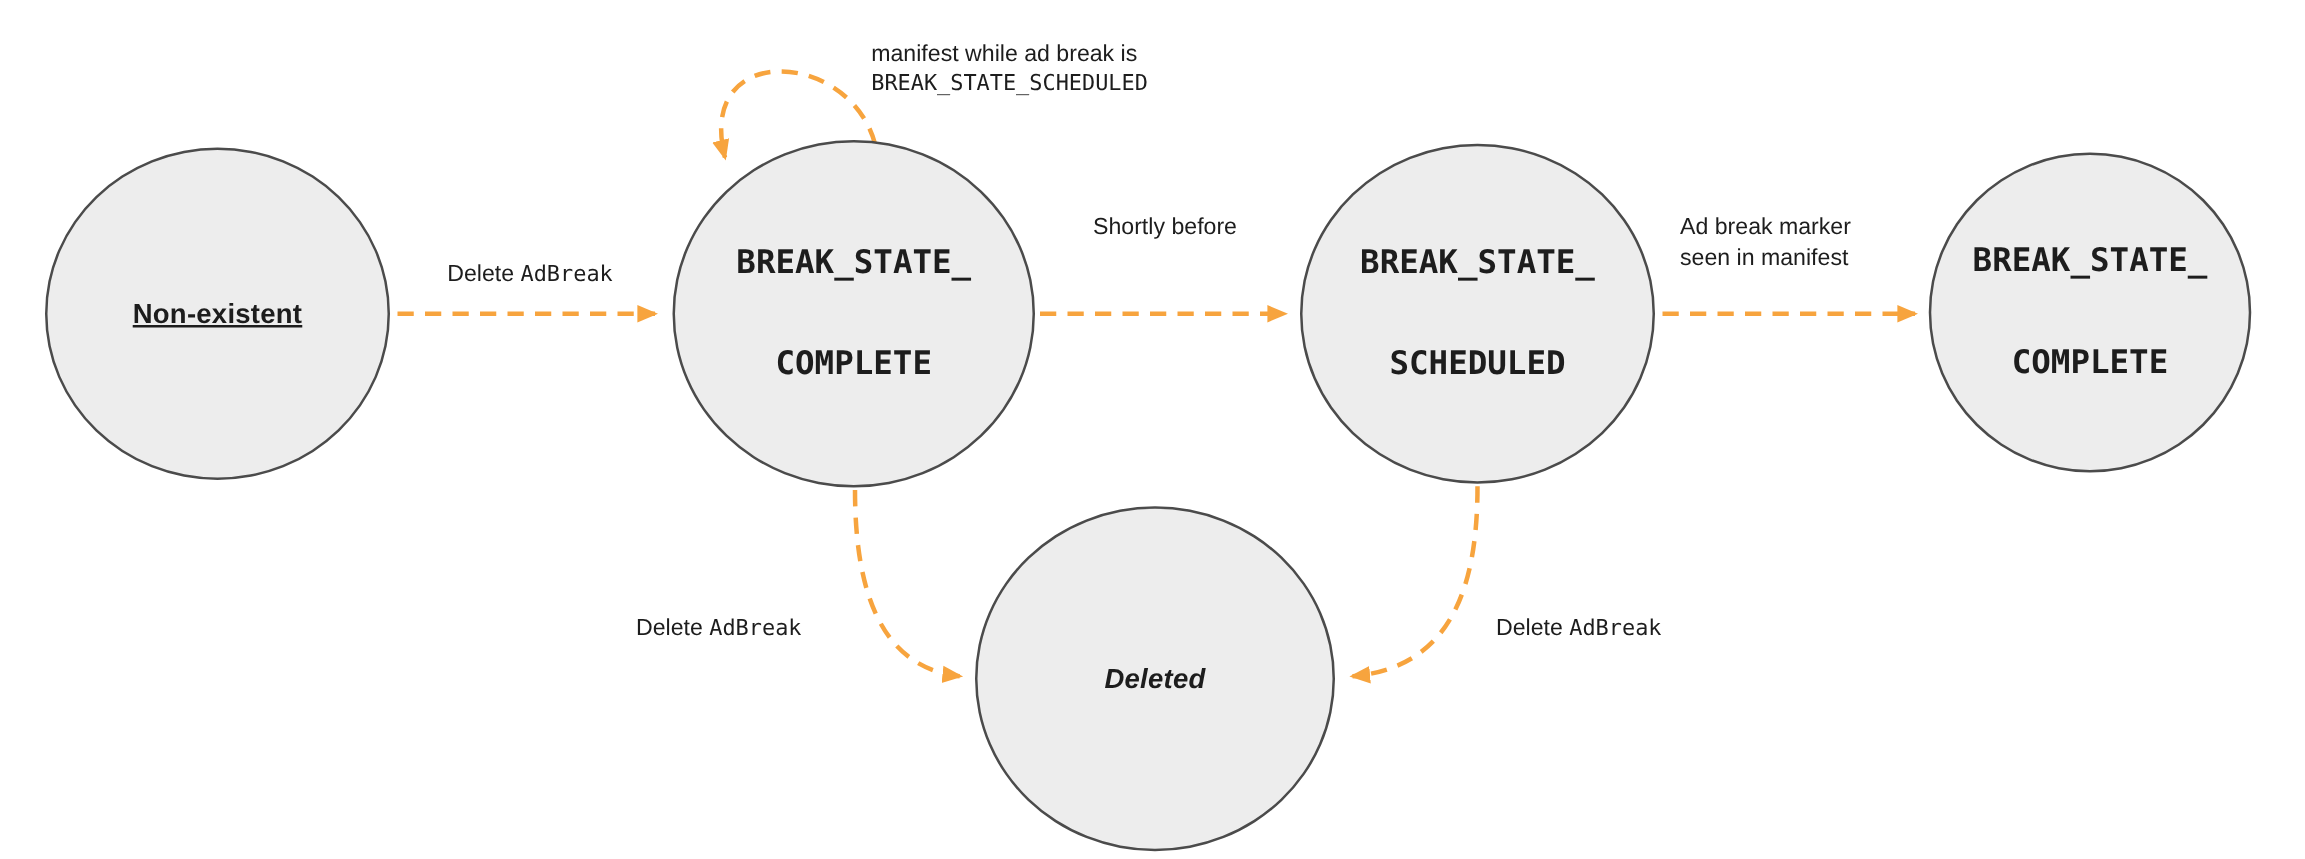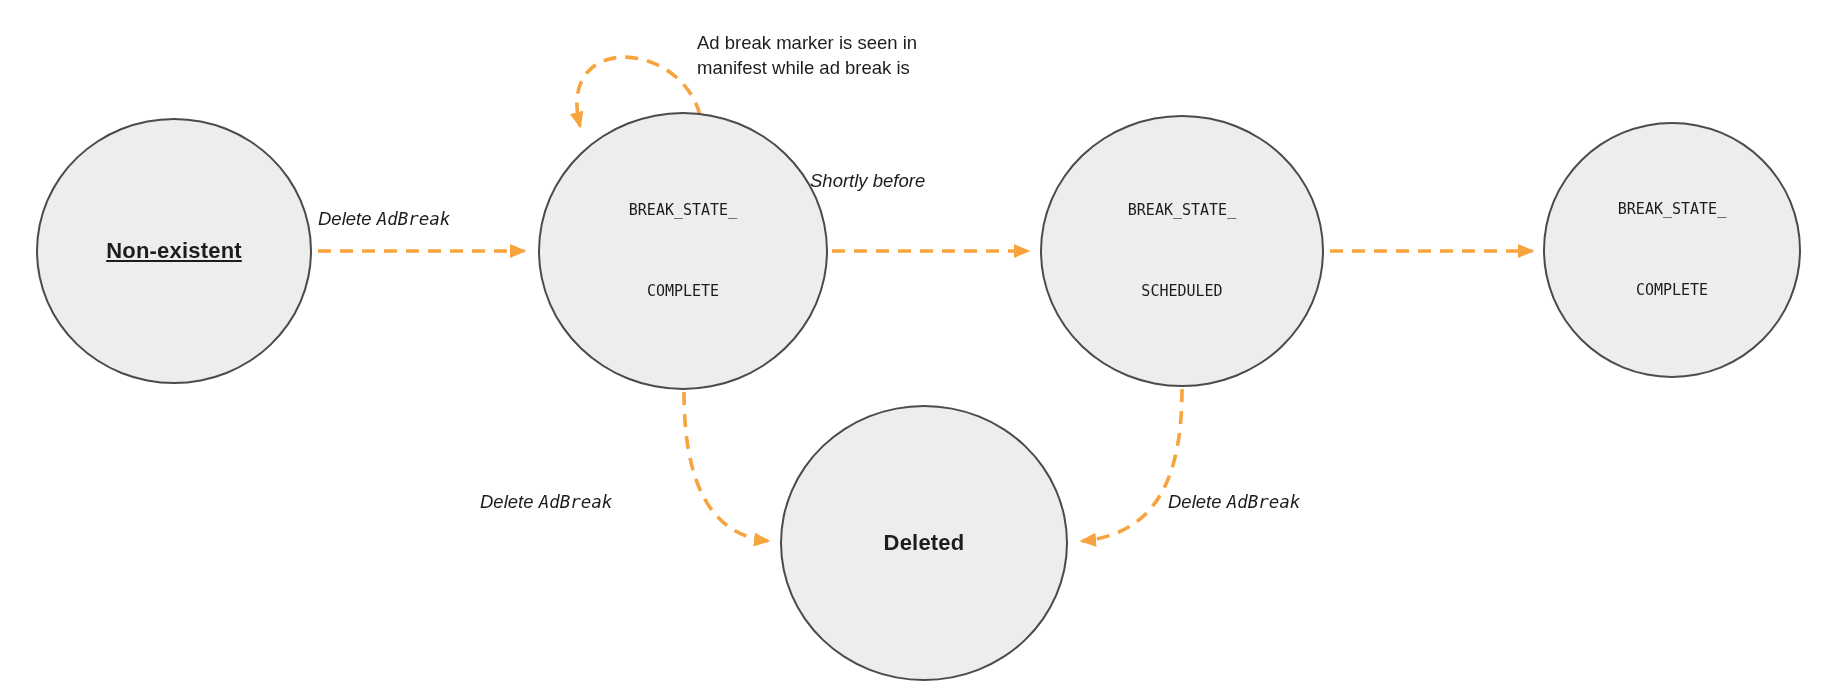--- a/index.html
+++ b/index.html
@@ -47,44 +47,44 @@
     justify-content: center;
     text-align: center;
   }
   .state-label-sans {
     font-weight: bold;
     font-size: 22px;
     letter-spacing: 0.2px;
   }
   .state-label-mono {
     font-family: "DejaVu Sans Mono", "Liberation Mono", monospace;
-    font-weight: normal;
-    font-size: 15px;
+    font-weight: bold;
+    font-size: 26px;
     line-height: 27px;
     white-space: pre;
   }
   .edge-label {
     position: absolute;
     font-size: 18.5px;
     line-height: 25px;
     color: var(--text);
   }
   .mono {
     font-family: "DejaVu Sans Mono", "Liberation Mono", monospace;
     font-size: 17.5px;
   }
-  .center { text-align: left; font-style: italic; }
+  .center { text-align: center; }
   .left { text-align: left; }
 
   
   #state-non-existent { left: 36px;   top: 118px; width: 276px; height: 266px; text-decoration: underline; }
   #state-scheduled    { left: 538px;  top: 112px; width: 290px; height: 278px; }
   #state-decisioned   { left: 1040px; top: 115px; width: 284px; height: 272px; }
   #state-complete     { left: 1543px; top: 122px; width: 258px; height: 256px; }
-  #state-deleted      { left: 780px;  top: 405px; width: 288px; height: 276px; }
+  #state-deleted      { left: 780px;  top: 405px; width: 288px; height: 276px; font-style: italic; }
 
   
   #label-create        { left: 318px;  top: 206px; width: 212px; }
   #label-self-loop     { left: 697px;  top: 30px;  width: 330px; }
   #label-shortly       { left: 810px;  top: 168px; width: 244px; }
   #label-marker-seen   { left: 1344px; top: 168px; width: 210px; }
   #label-delete-left   { left: 480px;  top: 489px; width: 190px; }
   #label-delete-right  { left: 1168px; top: 489px; width: 190px; }
 </style>
 </head>
@@ -139,28 +139,32 @@
 
   <div class="state" id="state-deleted">
     <div class="state-label-sans">Deleted</div>
   </div>
 
   <div class="edge-label center" id="label-create">
     <span>Delete </span><span class="mono">AdBreak</span>
   </div>
 
   <div class="edge-label left" id="label-self-loop">
-    <div>Ad break marker is seen in</div>
     <div>manifest while ad break is</div>
+    <div class="mono">BREAK_STATE_SCHEDULED</div>
   </div>
 
   <div class="edge-label center" id="label-shortly">
     <div>Shortly before</div>
   </div>
 
+  <div class="edge-label left" id="label-marker-seen">
+    <div>Ad break marker</div>
+    <div>seen in manifest</div>
+  </div>
 
   <div class="edge-label center" id="label-delete-left">
     <span>Delete </span><span class="mono">AdBreak</span>
   </div>
 
   <div class="edge-label center" id="label-delete-right">
     <span>Delete </span><span class="mono">AdBreak</span>
   </div>
 
 </div>

